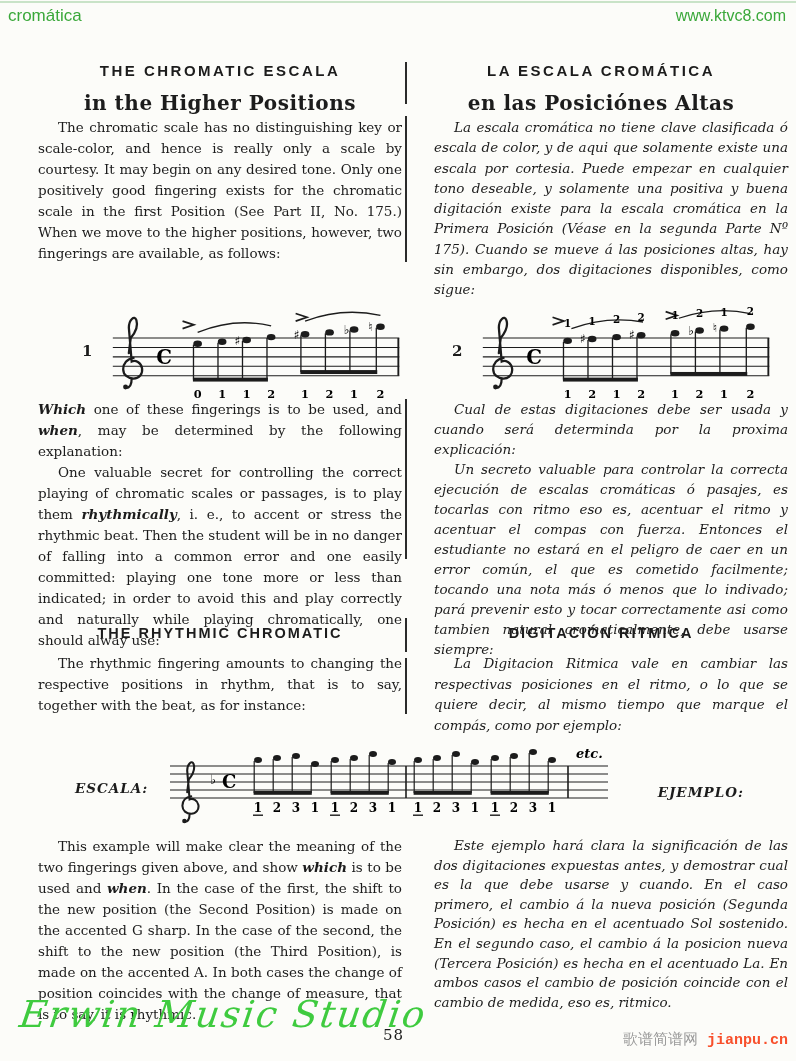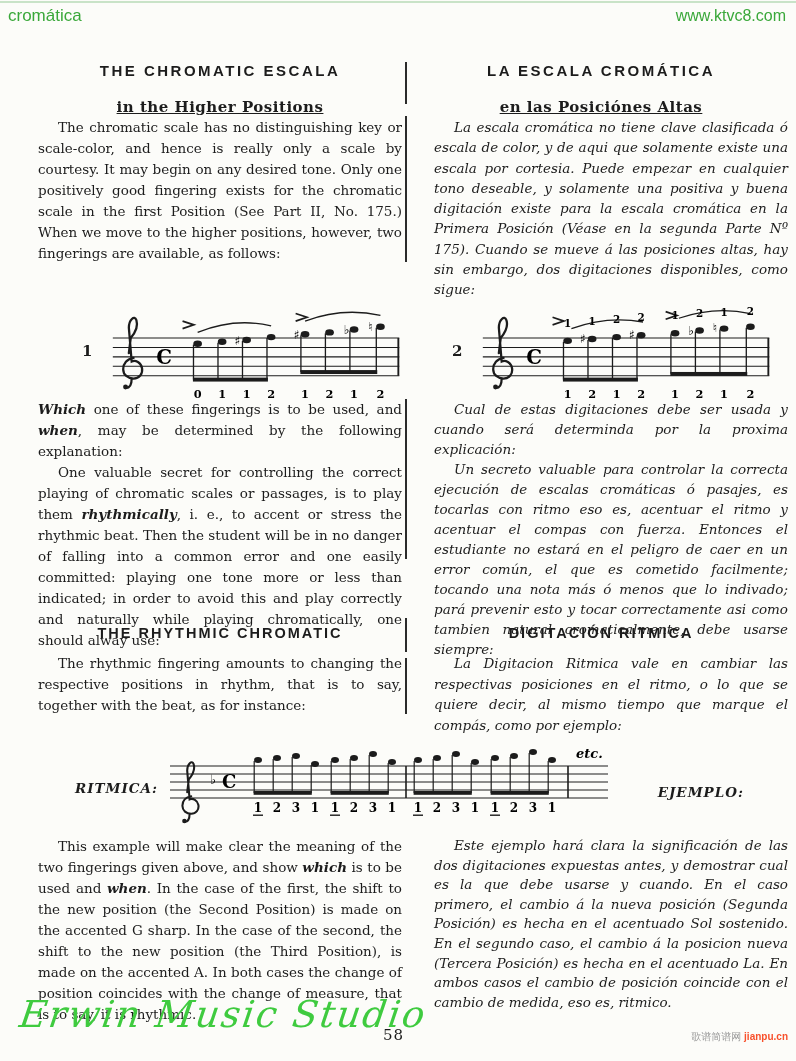--- a/index.html
+++ b/index.html
@@ -13,38 +13,38 @@
     font-size:17px;color:#3aa83a;}
   .wm-top-right{position:absolute;top:7px;right:10px;font-family:"Liberation Sans",sans-serif;
     font-size:16px;color:#3aa83a;}
   .vdiv{position:absolute;left:405px;width:2px;background:#2b2b2b;}
   .abs{position:absolute;}
   .col-l{left:38px;width:364px;}
   .col-r{left:414px;width:374px;}
   .title{text-align:center;}
   .title .t1{font-family:"Liberation Sans",sans-serif;font-weight:bold;font-size:15px;
     letter-spacing:2.5px;}
-  .title .t2{font-weight:bold;font-size:15px;margin-top:19px;letter-spacing:.5px;text-decoration:underline;}
+  .title .t2{font-weight:bold;font-size:20px;margin-top:12px;letter-spacing:.5px;}
   .head2{text-align:center;font-family:"Liberation Sans",sans-serif;font-weight:bold;
     font-size:14.5px;letter-spacing:2px;}
   p.body{margin:0;text-align:justify;font-size:13.5px;line-height:21px;}
   p.body.indent{text-indent:20px;}
   .es p.body{font-style:italic;line-height:20.3px;margin-left:20px;}
   .es2 p.body{line-height:20px;}
   .es3 p.body{line-height:20.5px;}
   .es4 p.body{line-height:19.6px;}
   .bi{font-weight:bold;font-style:italic;}
   .sys{position:absolute;}
   .sys .syslabel{position:absolute;left:-20px;top:36px;font-weight:bold;font-size:15px;}
   .exlabel{font-weight:bold;font-style:italic;font-size:13.5px;letter-spacing:1px;}
   .footer-script{position:absolute;left:20px;top:993px;font-style:italic;font-size:37px;
     color:#3fcb3f;transform:skewX(-8deg);letter-spacing:2px;}
   .pagenum{position:absolute;left:383px;top:1026px;font-size:15px;letter-spacing:1px;}
-  .wm-bottom-right{position:absolute;right:8px;top:1030px;font-size:10px;
-    font-family:Liberation Sans, sans-serif;}
+  .wm-bottom-right{position:absolute;right:8px;top:1030px;font-size:15px;
+    font-family:Liberation Mono, monospace;}
   .wm-br-gray{color:#9a9a9a;}
   .wm-br-red{color:#f8502c;font-weight:bold;}
   svg text{font-family:"DejaVu Serif",serif;}
   .fing{font-size:12px;font-weight:bold;}
   .fing-sm{font-size:11px;font-weight:bold;}
   .acc{font-size:13px;}
   .timesig{font-size:21px;font-weight:bold;}
   .etc{font-size:13px;font-weight:bold;font-style:italic;}
 </style>
 </head>
@@ -243,21 +243,21 @@
   <div class="abs col-r head2" style="top:625px;">DIGITACIÓN RITMICA</div>
 
   <div class="abs col-l" style="top:653px;">
     <p class="body indent">The rhythmic fingering amounts to changing the respective positions in rhythm, that is to say, together with the beat, as for instance:</p>
   </div>
   <div class="abs col-r es es3" style="top:653px;">
     <p class="body indent">La Digitacion  Ritmica vale en cambiar  las respectivas posiciones en el ritmo, o lo que se quiere decir, al mismo tiempo que marque el compás, como por ejemplo:</p>
   </div>
 
   <div class="abs" style="left:0;top:746px;width:796px;height:90px;">
-    <span class="exlabel abs" style="left:75px;top:34px;">RITMICA:</span>
+    <span class="exlabel abs" style="left:75px;top:34px;">ESCALA:</span>
     <span class="exlabel abs" style="right:52px;top:38px;">EJEMPLO:</span>
     <svg class="abs" style="left:168px;top:2px;" width="450" height="80" viewBox="0 0 450 80">
       <g stroke="#1c1c1c" stroke-width="1">
         <line x1="2" y1="18" x2="440" y2="18"></line>
           <line x1="2" y1="26" x2="440" y2="26"></line>
         <line x1="2" y1="34" x2="440" y2="34"></line>
           <line x1="2" y1="42" x2="440" y2="42"></line>
         <line x1="2" y1="50" x2="440" y2="50"></line>
         <line x1="238" y1="18" x2="238" y2="50" stroke-width="1.6"></line>
         <line x1="400" y1="18" x2="400" y2="50" stroke-width="1.6"></line>

